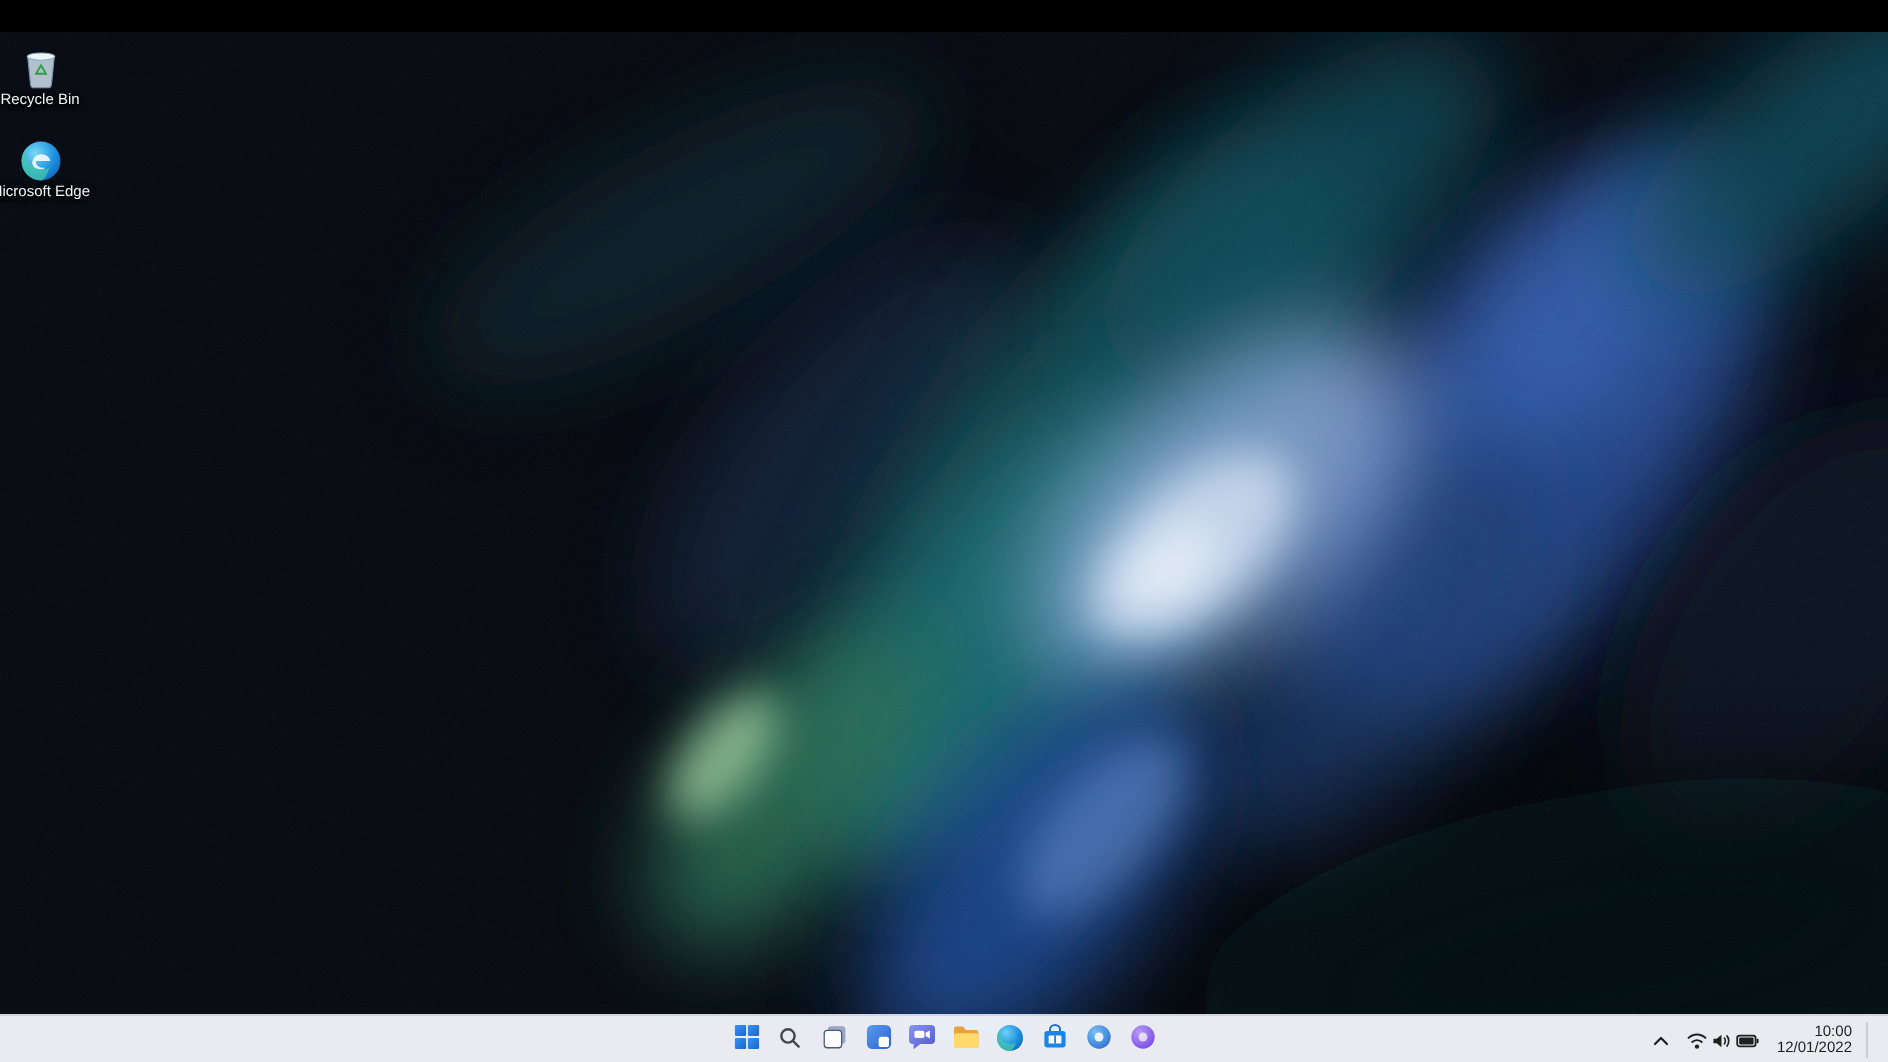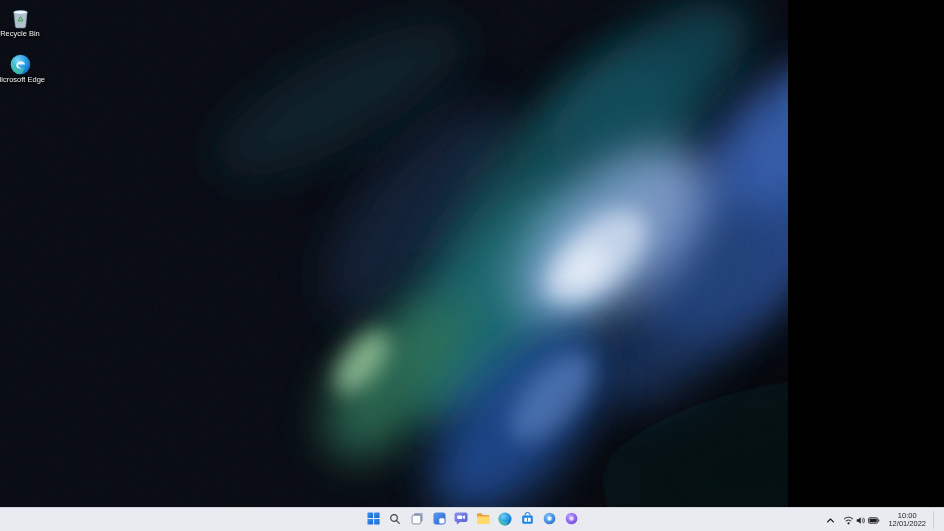--- a/index.html
+++ b/index.html
@@ -1,40 +1,40 @@
 <!DOCTYPE html>
 <html><head>
 <meta charset="utf-8">
 <style>
   *{box-sizing:border-box;margin:0;padding:0}
   html,body{width:944px;height:531px;overflow:hidden}
   body{position:relative;font-family:"Liberation Sans",sans-serif;background:#000}
 
-  .desktop{position:absolute;top:0;left:0;width:788px;height:507px;overflow:hidden}
+  .desktop{position:absolute;top:16px;left:0;width:944px;height:507px;overflow:hidden}
   .wallpaper{position:absolute;top:0;left:0;display:block}
 
   .desktop-icon{position:absolute;display:flex;flex-direction:column;align-items:center;width:52px;cursor:default}
   .desktop-icon .glyph{height:24px;display:flex;align-items:flex-end;justify-content:center}
   .di-label{margin-top:1px;font-size:7.5px;line-height:8px;color:#f5f5f5;text-align:center;
             text-shadow:0 1px 2px rgba(0,0,0,.95),0 0 3px rgba(0,0,0,.8)}
   #di-recycle{left:-6px;top:5px}
   #di-edge{left:-6px;top:51px}
 
   .taskbar{position:absolute;left:0;bottom:0;width:944px;height:24px;
            background:rgba(242,245,251,.96);border-top:1px solid rgba(100,110,130,.18)}
   .tb-center{position:absolute;left:50%;top:1px;height:22px;transform:translateX(-50%);
              display:flex;align-items:center;gap:2px}
   .tb-btn{width:20px;height:20px;border:0;background:transparent;border-radius:4px;
           display:flex;align-items:center;justify-content:center;padding:0;cursor:pointer}
 
   .tray{position:absolute;right:0;top:0;height:24px;display:flex;align-items:center;
         padding-right:7px;gap:2px}
   .tray-btn{display:flex;align-items:center;gap:2px;border:0;background:transparent;
             padding:2px 3px;border-radius:4px;cursor:pointer}
-  .clock{font-size:7.5px;line-height:8.5px;color:#1c1c1c;white-space:nowrap}
+  .clock{font-size:7.5px;line-height:8.5px;color:#1c1c1c;text-align:right;white-space:nowrap}
   .show-desktop{width:4px;height:18px;border-left:1px solid rgba(0,0,0,.12);margin-left:2px}
 </style>
 </head>
 <body>
 
 <div class="desktop">
 
   <svg class="wallpaper" width="944" height="507" viewBox="0 0 944 507">
     <defs>
       <filter id="b40" x="-60%" y="-60%" width="220%" height="220%">

